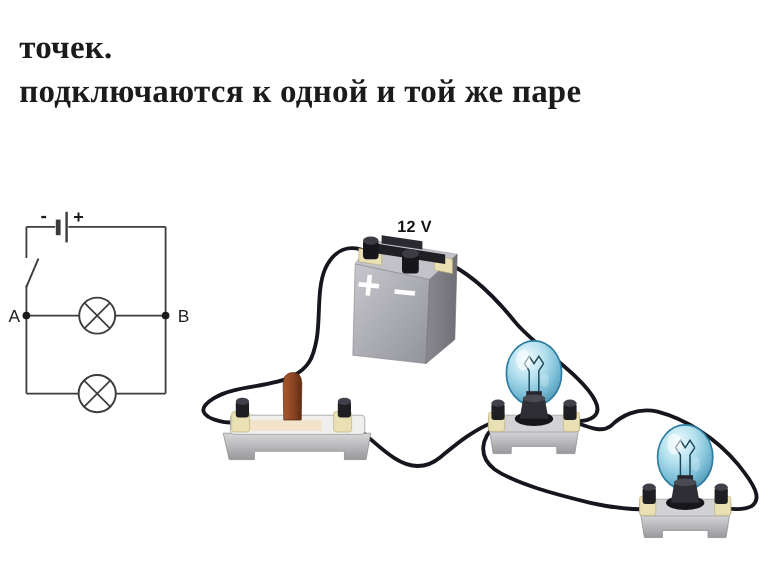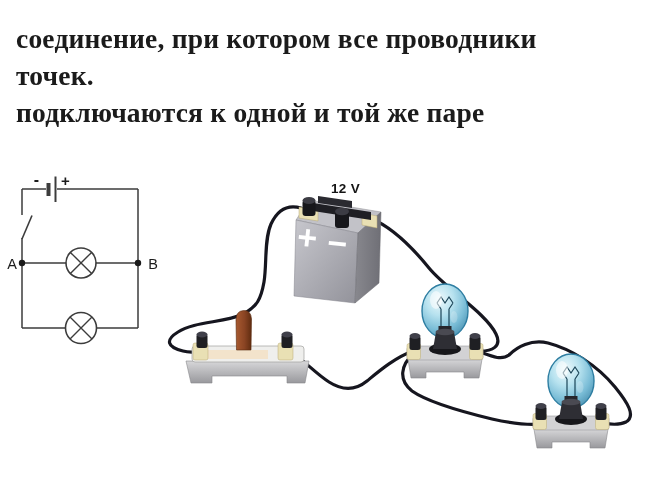--- a/index.html
+++ b/index.html
@@ -15,21 +15,20 @@
   .title .body-line{color:var(--text,#1b1b1b);}
   svg.fig{position:absolute;left:0;top:0;}
   svg text{font-family:"Liberation Sans",sans-serif;}
 </style>
 </head>
 <body>
 
 <div class="stage">
 
   <div class="title">
-    <div class="body-line">соединение, при котором все проводники</div>
     <div class="body-line">точек.</div>
     <div class="body-line">подключаются к одной и той же паре</div>
   </div>
 
   <svg class="fig" width="650" height="480" viewBox="0 0 650 480">
     <defs>
       <radialGradient id="glassGrad" cx="38%" cy="28%" r="80%">
         <stop offset="0%" stop-color="#eef9fc"></stop>
         <stop offset="38%" stop-color="#b7e2ef"></stop>
         <stop offset="72%" stop-color="#79bcd6"></stop>

